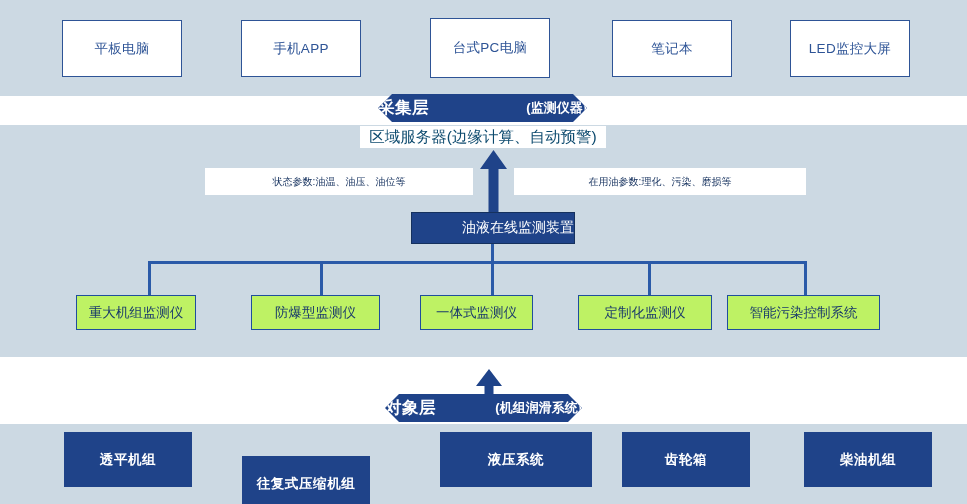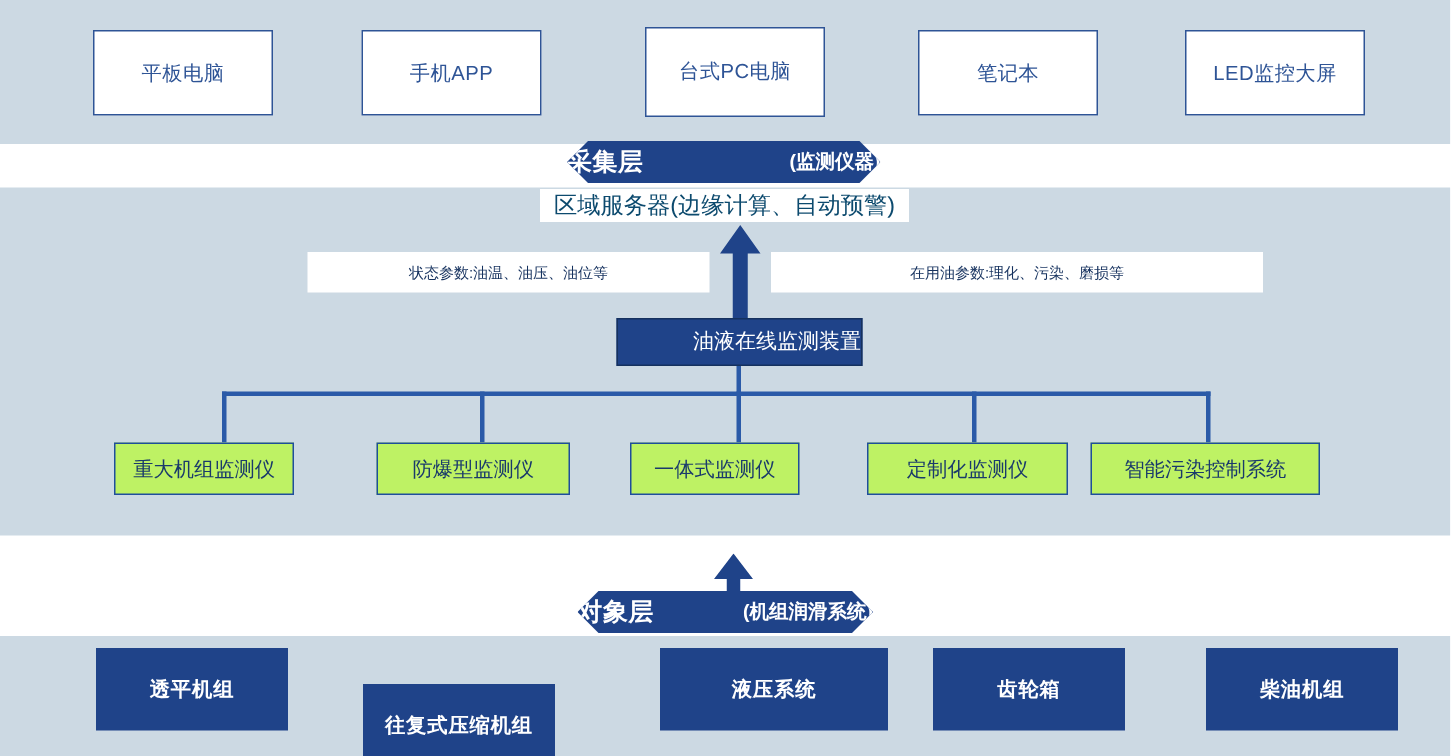--- a/index.html
+++ b/index.html
@@ -170,21 +170,21 @@
     <span>区域服务器(边缘计算、自动预警)</span>
   </div>
 
   <svg class="arrow-svg" style="left:479px; top:150px;" width="29" height="64" viewBox="0 0 29 64">
     <path d="M14.5 0 L28 19 L19.5 19 L19.5 64 L9.5 64 L9.5 19 L1 19 Z" fill="#1f4389"></path>
   </svg>
 
   <div class="plate" style="left:205px; top:168px; width:268px; height:27px;">
     <span>状态参数:油温、油压、油位等</span>
   </div>
-  <div class="plate" style="left:514px; top:168px; width:328px; height:27px;">
+  <div class="plate" style="left:514px; top:168px; width:292px; height:27px;">
     <span>在用油参数:理化、污染、磨损等</span>
   </div>
 
   <div id="device-box" style="left:411px; top:212px; width:164px; height:32px;">
     <span>油液在线监测装置</span>
   </div>
 
   <div class="vline" style="left:491px; top:244px; width:3px; height:18px;"></div>
   <div class="hline" style="left:148px; top:261px; width:659px; height:3px;"></div>
 

